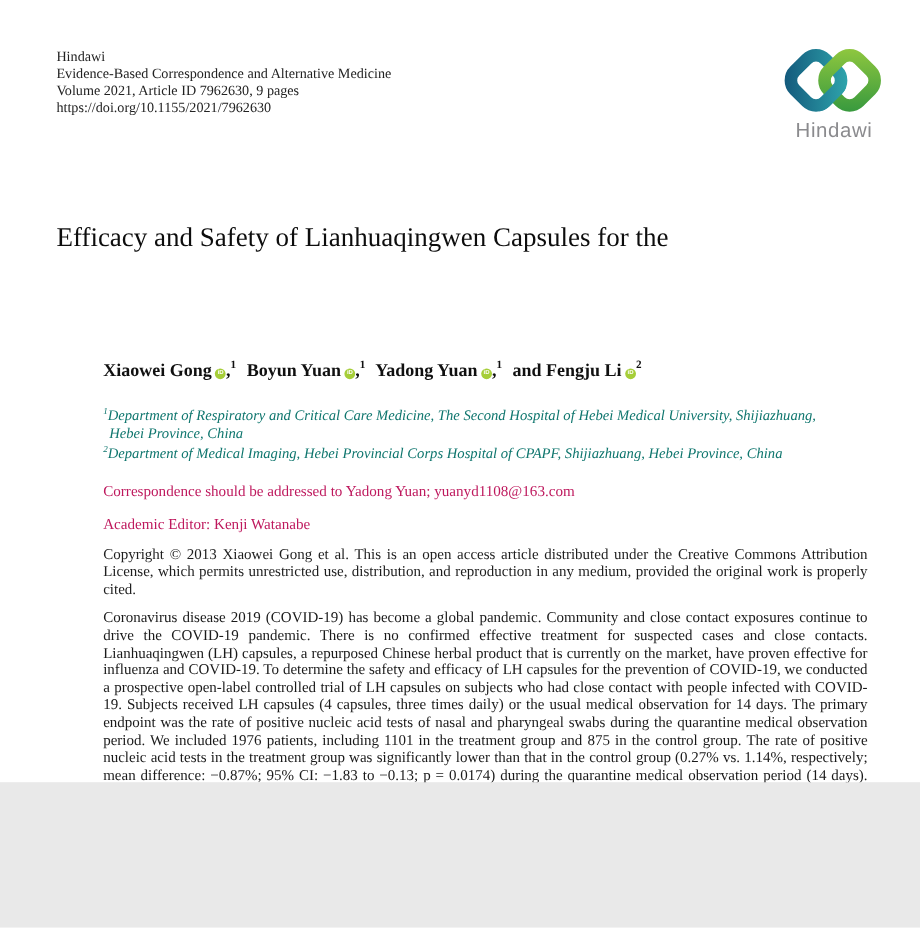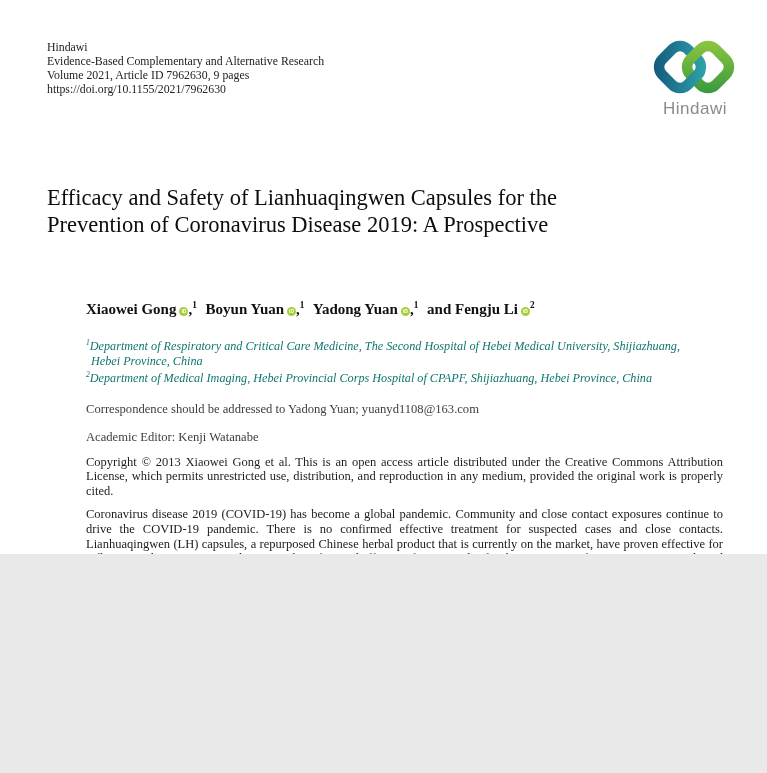--- a/index.html
+++ b/index.html
@@ -1,18 +1,18 @@
 <!DOCTYPE html>
 <html><head>
 <meta charset="utf-8">
 <style>
   html,body{margin:0;padding:0;background:#e9e9e9;}
   .page{
     position:relative;
-    width:767px;height:554px;
+    width:767px;height:652px;
     background:#ffffff;
     font-family:"Liberation Serif", serif;
     color:#1c1c1c;
     overflow:hidden;
     margin:0 auto;
   }
   
   .header{position:absolute;left:47px;top:40px;}
   .header-line{font-size:11.8px;line-height:14px;color:#222;}
   
@@ -38,41 +38,41 @@
   .orcid{
     display:inline-block;width:9px;height:9px;border-radius:50%;
     background:#a6ce39;color:#ffffff;
     font-family:"Liberation Sans", sans-serif;
     font-size:5px;line-height:9px;text-align:center;
     vertical-align:1px;margin-left:3px;font-weight:bold;
   }
   sup{font-size:.62em;}
   .affils{margin-top:18px;font-style:italic;font-size:12.2px;line-height:14.5px;color:#0f766e;}
   .affil-cont{padding-left:5px;font-style:italic;}
-  .meta-line{font-size:12.6px;color:#404040;line-height:15px;}
+  .meta-line{font-size:12.6px;color:#be185d;line-height:15px;}
   .corr{margin-top:16px;}
   .dates{margin-top:13px;}
   .editor{margin-top:13px;}
   .copyright{
     margin-top:10px;font-size:12.5px;line-height:14.6px;
     text-align:justify;color:#1e1e1e;
   }
   .abstract{
     margin-top:9px;font-size:12.5px;line-height:14.6px;
     text-align:justify;color:#1a1a1a;
   }
 </style>
 </head>
 <body>
 
 <div class="page">
 
   <div class="header">
     <div class="header-line">Hindawi</div>
-    <div class="header-line">Evidence-Based Complementary and Alternative Research</div>
+    <div class="header-line">Evidence-Based Correspondence and Alternative Medicine</div>
     <div class="header-line">Volume 2021, Article ID 7962630, 9 pages</div>
     <div class="header-line">https://doi.org/10.1155/2021/7962630</div>
   </div>
 
   <div class="logo">
     <svg width="90" height="62" viewBox="0 0 90 62">
       <defs>
         <linearGradient id="blueGrad" x1="0%" y1="100%" x2="100%" y2="0%">
           <stop offset="0%" stop-color="#145b7d"></stop>
           <stop offset="100%" stop-color="#2ea3ab"></stop>
@@ -92,21 +92,20 @@
 
       <g clip-path="url(#bottomCross)">
         <rect x="12" y="13" width="36" height="36" rx="11" fill="none" stroke="url(#blueGrad)" stroke-width="10.5" transform="rotate(45 30 31)"></rect>
       </g>
     </svg>
     <div class="logo-wordmark">Hindawi</div>
   </div>
 
   <div class="article-title">
     <div>Efficacy and Safety of Lianhuaqingwen Capsules for the</div>
-    <div>Prevention of Coronavirus Disease 2019: A Prospective</div>
   </div>
 
   <div class="body-col">
 
     <div class="authors">
       <span class="author"><span>Xiaowei Gong</span><span class="orcid">iD</span><span>,</span><sup>1</sup></span>
       <span class="author"><span>Boyun Yuan</span><span class="orcid">iD</span><span>,</span><sup>1</sup></span>
       <span class="author"><span>Yadong Yuan</span><span class="orcid">iD</span><span>,</span><sup>1</sup></span>
       <span class="author"><span>and Fengju Li</span><span class="orcid">iD</span><span></span><sup>2</sup></span>
     </div>

